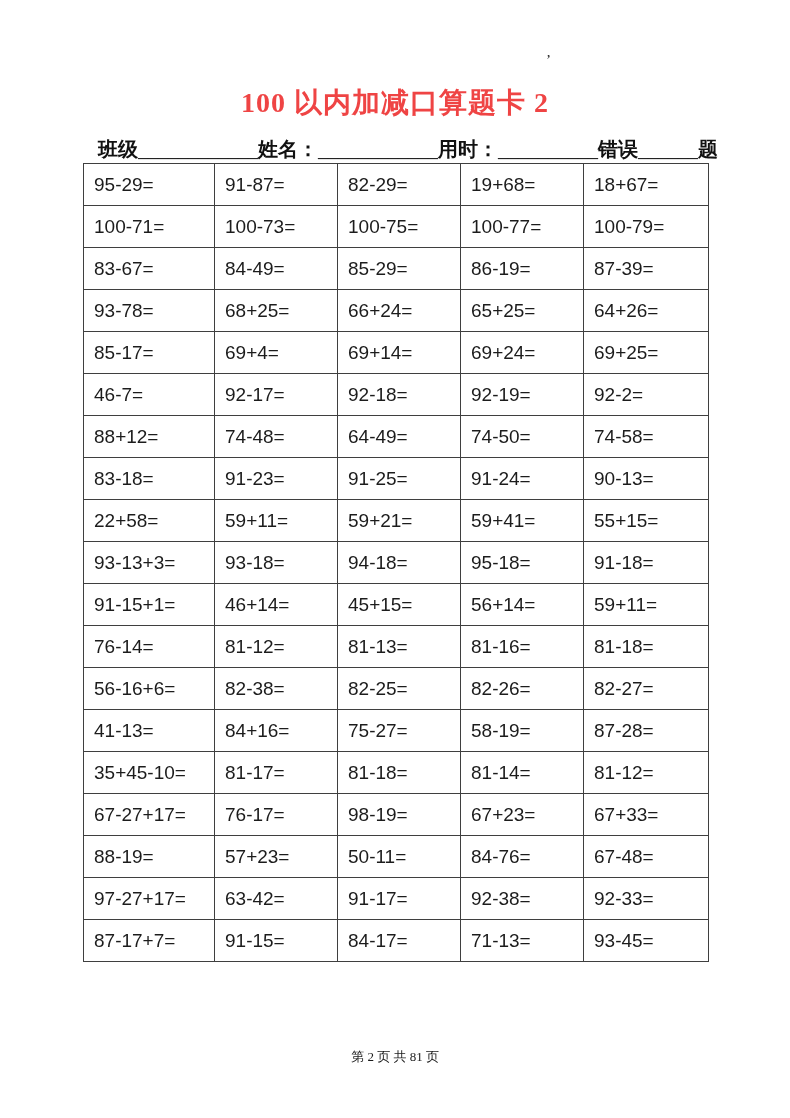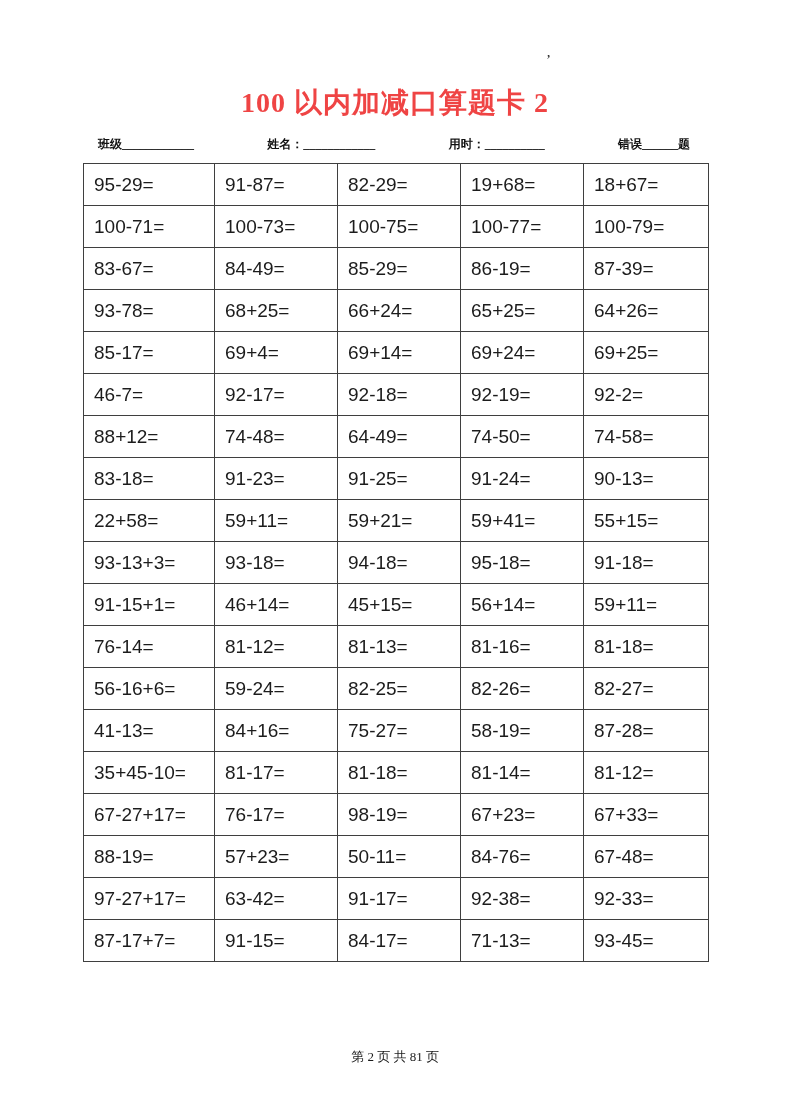--- a/index.html
+++ b/index.html
@@ -38,27 +38,27 @@
   }
   .header-line {
     position: absolute;
     top: 136px;
     left: 98px;
     width: 592px;
     display: flex;
     justify-content: space-between;
     align-items: baseline;
     font-family: "Liberation Serif", "DejaVu Serif", serif;
-    font-size: 12px;
+    font-size: 20px;
     font-weight: 600;
     color: #111111;
     white-space: nowrap;
   }
   .header-field { display: inline-flex; align-items: baseline; }
-  .header-field .blank { letter-spacing: 0; font-weight: 700; }
+  .header-field .blank { letter-spacing: 0; font-weight: 400; }
   .problem-table {
     position: absolute;
     top: 163px;
     left: 83px;
     width: 625px;
     border-collapse: collapse;
     table-layout: fixed;
   }
   .problem-table td {
     border: 1px solid #3f3f3f;
@@ -199,21 +199,21 @@
         </tr>
         <tr>
           <td>76-14=</td>
           <td>81-12=</td>
           <td>81-13=</td>
           <td>81-16=</td>
           <td>81-18=</td>
         </tr>
         <tr>
           <td>56-16+6=</td>
-          <td>59-24=</td>
+          <td>82-38=</td>
           <td>82-25=</td>
           <td>82-26=</td>
           <td>82-27=</td>
         </tr>
         <tr>
           <td>41-13=</td>
           <td>84+16=</td>
           <td>75-27=</td>
           <td>58-19=</td>
           <td>87-28=</td>

